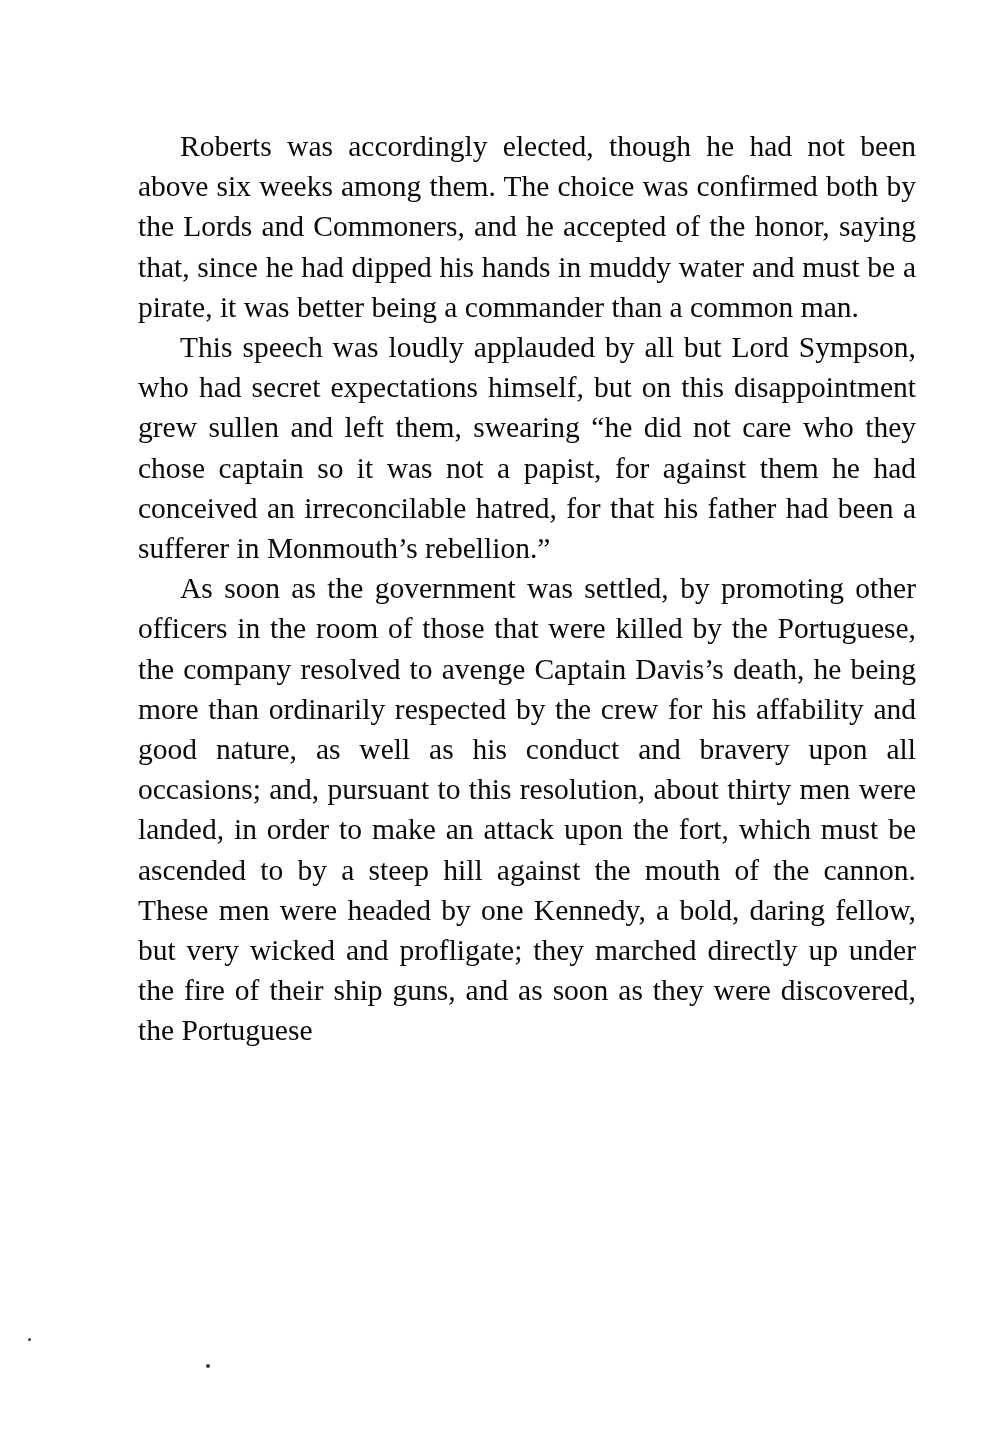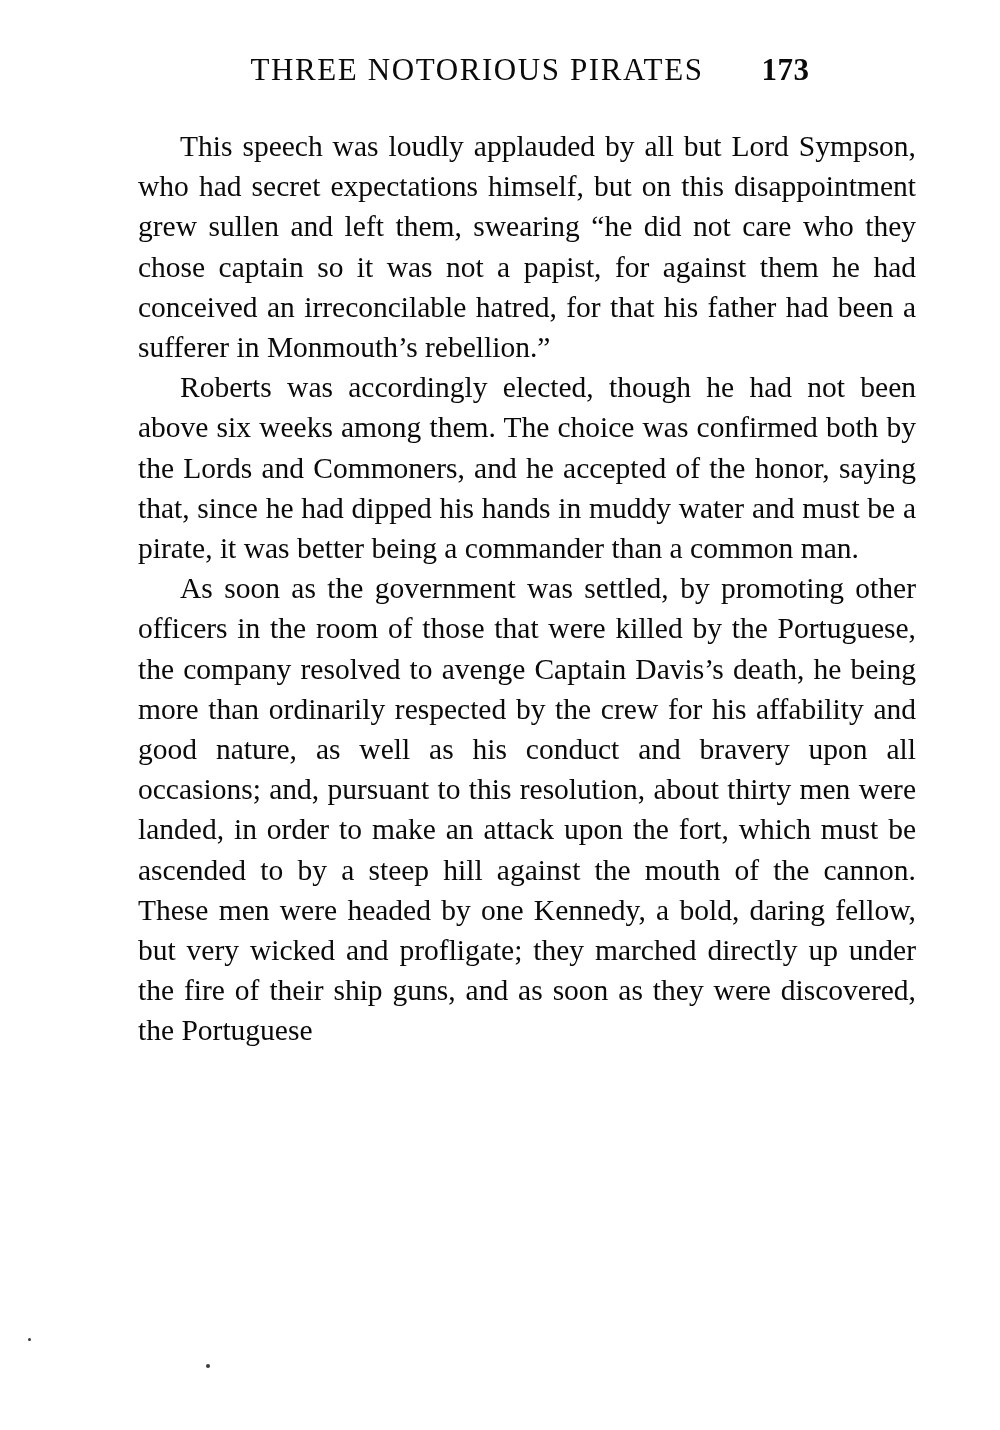--- a/index.html
+++ b/index.html
@@ -76,27 +76,23 @@
     height: 4px;
     background: #3a3a3a;
     border-radius: 50%;
   }
 </style>
 </head>
 <body>
 
 <div class="page">
 
-  <div class="header">
-    <span class="header-title">THREE NOTORIOUS PIRATES</span>
-    <span class="header-page-number">173</span>
-  </div>
 
   <div class="body-text">
+    <p class="indent">Roberts was accordingly elected, though he had not been above six weeks among them.  The choice was confirmed both by the Lords and Commoners, and he accepted of the honor, saying that, since he had dipped his hands in muddy water and must be a pirate, it was better being a commander than a common man.</p>
     <p class="indent">This speech was loudly applauded by all but Lord Sympson, who had secret expectations himself, but on this disappointment grew sullen and left them, swearing “he did not care who they chose captain so it was not a papist, for against them he had conceived an irreconcilable hatred, for that his father had been a sufferer in Monmouth’s rebellion.”</p>
-    <p class="indent">Roberts was accordingly elected, though he had not been above six weeks among them.  The choice was confirmed both by the Lords and Commoners, and he accepted of the honor, saying that, since he had dipped his hands in muddy water and must be a pirate, it was better being a commander than a common man.</p>
     <p class="indent">As soon as the government was settled, by promoting other officers in the room of those that were killed by the Portuguese, the company resolved to avenge Captain Davis’s death, he being more than ordinarily respected by the crew for his affability and good nature, as well as his conduct and bravery upon all occasions; and, pursuant to this resolution, about thirty men were landed, in order to make an attack upon the fort, which must be ascended to by a steep hill against the mouth of the cannon.  These men were headed by one Kennedy, a bold, daring fellow, but very wicked and profligate; they marched directly up under the fire of their ship guns, and as soon as they were discovered, the Portuguese</p>
   </div>
 
   <div class="mark-left"></div>
   <div class="mark-bottom"></div>
 
 </div>
 
 </body></html>

